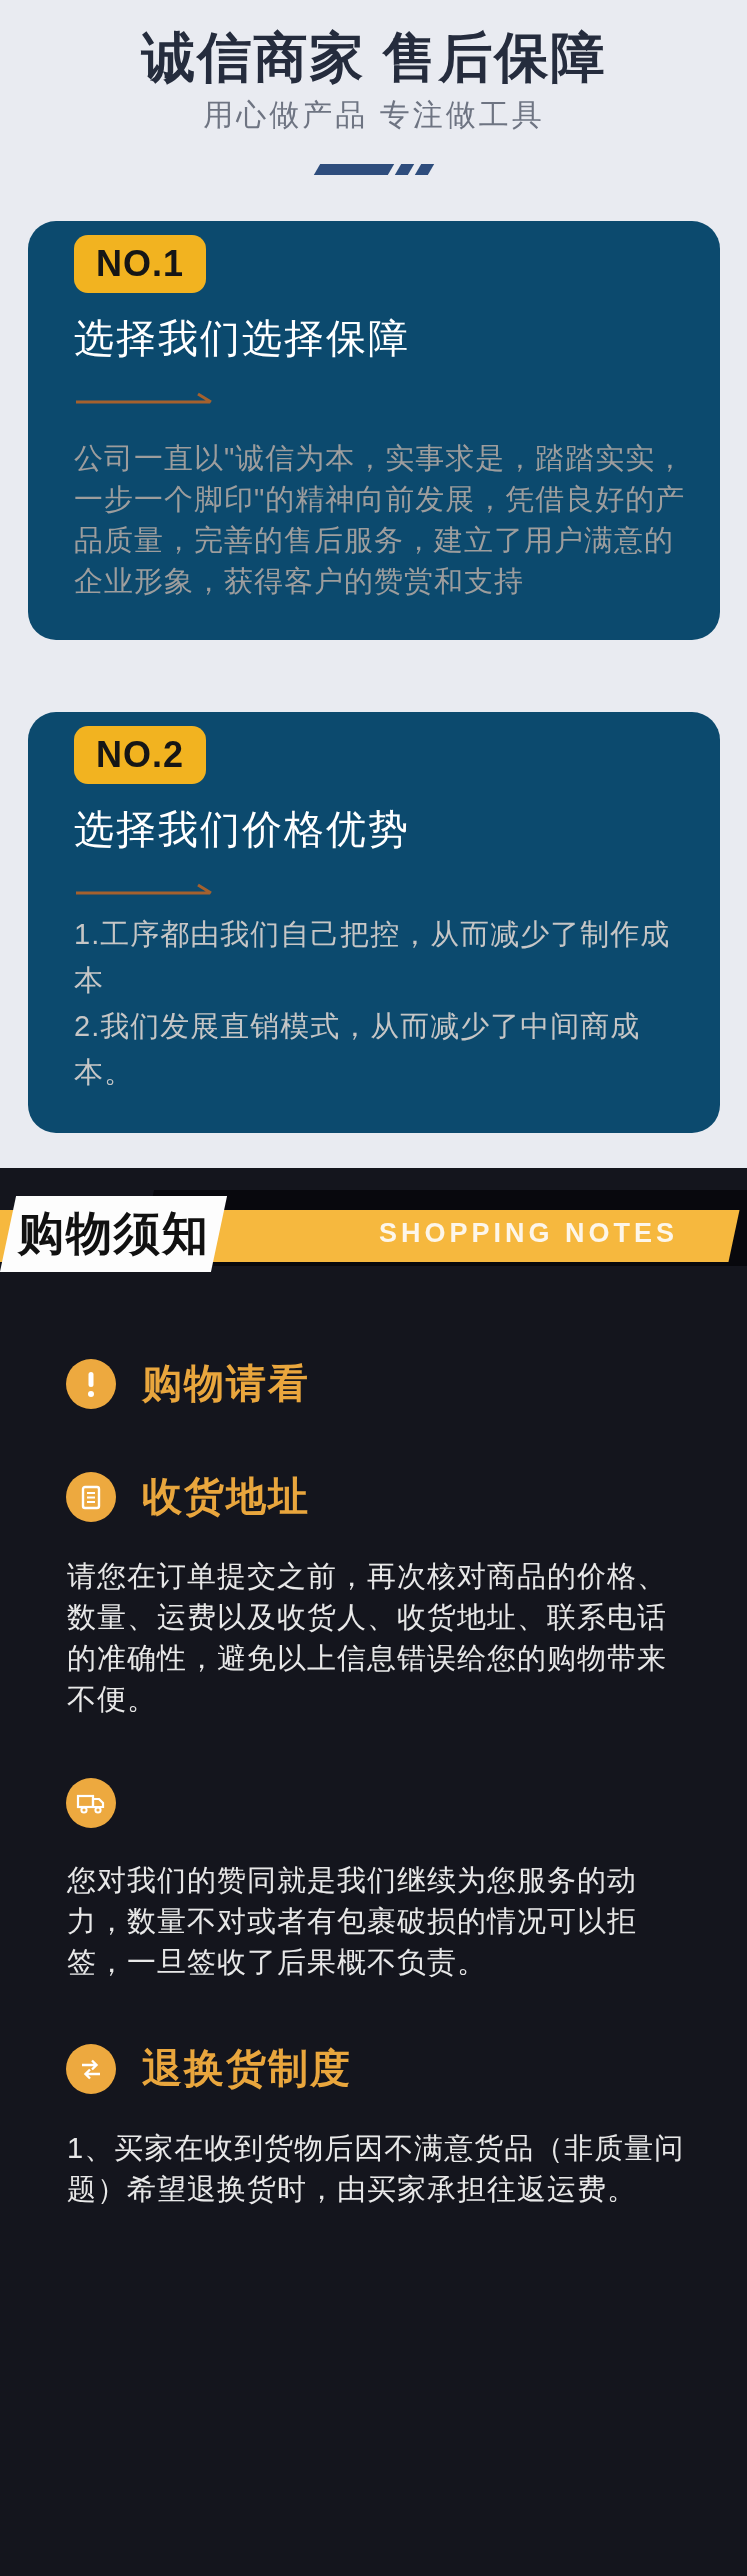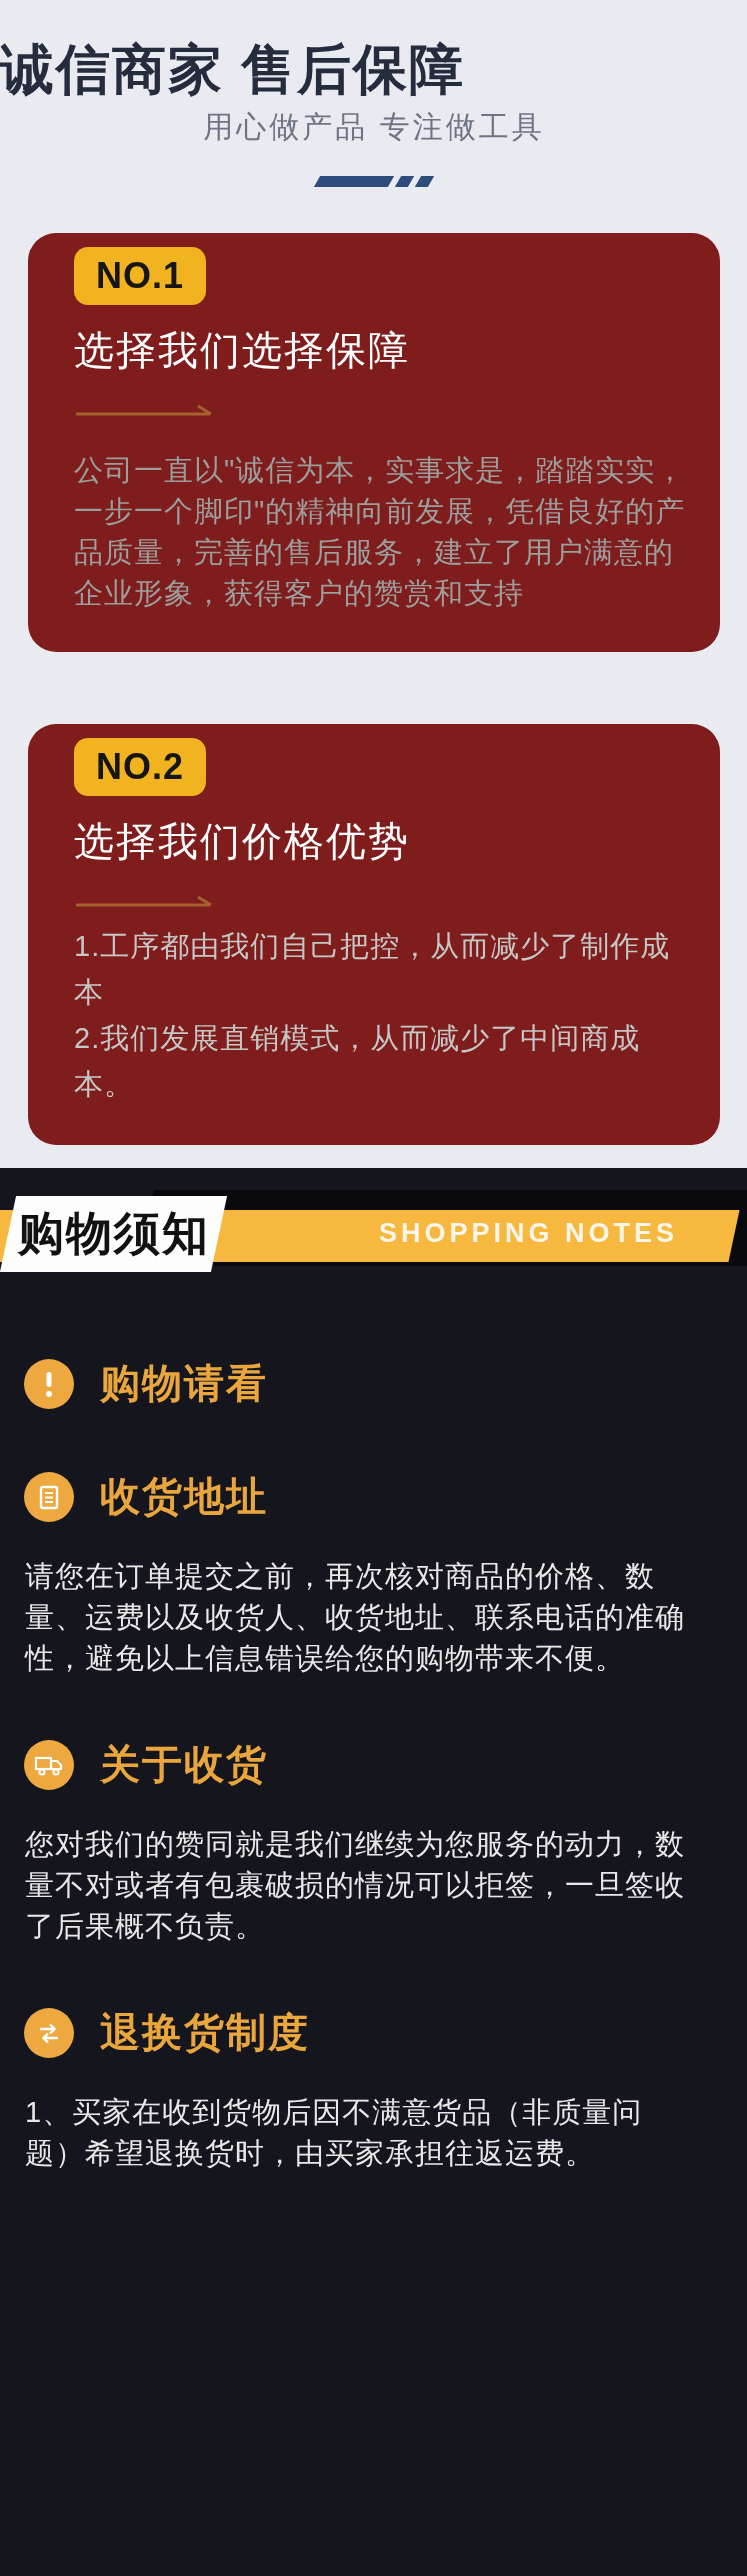--- a/index.html
+++ b/index.html
@@ -1,28 +1,28 @@
 <!DOCTYPE html>
 <html><head>
 <meta charset="utf-8">
 <style>
   * { margin:0; padding:0; box-sizing:border-box; }
   body { font-family:"Liberation Sans","DejaVu Sans",sans-serif; background:#333; }
   .page { width:748px; height:2576px; margin:0 auto; overflow:hidden; background:#14151d; }
 
   
   .light-sec { background:#e9ebf1; height:1168px; overflow:hidden; }
-  .main-title { text-align:left; padding-top:34px; font-size:54px; font-weight:800;
+  .main-title { text-align:center; padding-top:22px; font-size:54px; font-weight:800;
                 color:#252c3d; letter-spacing:2px; }
   .sub-title { text-align:center; margin-top:0; font-size:30px; color:#6e7482; letter-spacing:3px; }
   .deco { display:flex; justify-content:center; align-items:center; margin-top:28px; gap:7px; }
   .deco .bar  { width:74px; height:11px; background:#2e4d7d; transform:skewX(-30deg); }
   .deco .dash { width:13px; height:11px; background:#2e4d7d; transform:skewX(-30deg); }
 
-  .card { background:#7f1d1d; border-radius:28px; margin:0 28px; padding:14px 32px 38px 46px; }
+  .card { background:#0c4a6e; border-radius:28px; margin:0 28px; padding:14px 32px 38px 46px; }
   .card1 { margin-top:46px; }
   .card2 { margin-top:72px; }
   .badge { display:inline-block; background:#f2b320; color:#161616; font-weight:800;
            font-size:36px; padding:8px 22px; border-radius:14px; letter-spacing:1px; }
   .card-title { margin-top:18px; color:#fff; font-size:40px; font-weight:400; letter-spacing:2px; }
   .arrow-line { margin-top:22px; display:block; }
   .card-body { margin-top:32px; color:#9d9d9d; font-size:29px; line-height:41px; letter-spacing:1px; }
   .card-lines p { color:#c6c6c6; font-size:29px; line-height:46px; letter-spacing:1px; }
   .card2 .card-lines { margin-top:14px; }
 
@@ -34,21 +34,21 @@
   .banner-yellow { position:absolute; left:-18px; right:14px; top:24px; height:52px;
                    background:#f6b83e; transform:skewX(-12deg); }
   .banner-white { position:absolute; left:8px; top:10px; width:211px; height:76px;
                   background:#fdfdfd; transform:skewX(-12deg);
                   display:flex; align-items:center; justify-content:center; }
   .banner-white span { transform:skewX(12deg); font-size:46px; font-weight:800; color:#111;
                        letter-spacing:2px; }
   .banner-en { position:absolute; right:70px; top:32px; color:#fdf6ea; font-size:27px;
                letter-spacing:4px; font-weight:600; }
 
-  .note-sec { margin-top:58px; }
+  .note-sec { margin-top:58px;padding-left:42px; }
   .note-sec.first { margin-top:42px; }
   .note-head { display:flex; align-items:center; gap:26px; padding-left:24px; }
   .note-icon { width:50px; height:50px; border-radius:50%; background:#eda93f; flex:0 0 auto;
                display:flex; align-items:center; justify-content:center; }
   .note-title { font-size:40px; font-weight:800; color:#e9a63d; letter-spacing:2px; }
   .note-body p { color:#e8e8e8; font-size:29px; line-height:41px; letter-spacing:1px;
                  margin:32px 52px 0 25px; }
   .note-body p + p { margin-top:48px; }
 </style>
 </head>
@@ -129,21 +129,20 @@
     <div class="note-sec">
       <div class="note-head">
         <span class="note-icon">
           <svg width="32" height="32" viewBox="0 0 32 32">
             <rect x="3" y="9" width="15" height="11" fill="none" stroke="#fff" stroke-width="2.2"></rect>
             <path d="M18 12 h6 l4 4 v4 h-10 z" fill="none" stroke="#fff" stroke-width="2.2"></path>
             <circle cx="9" cy="23" r="2.6" fill="none" stroke="#fff" stroke-width="2"></circle>
             <circle cx="23" cy="23" r="2.6" fill="none" stroke="#fff" stroke-width="2"></circle>
           </svg>
         </span>
-        <span class="note-title">关于收货</span>
       </div>
       <div class="note-body">
         <p>您对我们的赞同就是我们继续为您服务的动力，数量不对或者有包裹破损的情况可以拒签，一旦签收了后果概不负责。</p>
       </div>
     </div>
 
     <div class="note-sec">
       <div class="note-head">
         <span class="note-icon">
           <svg width="30" height="30" viewBox="0 0 30 30">

